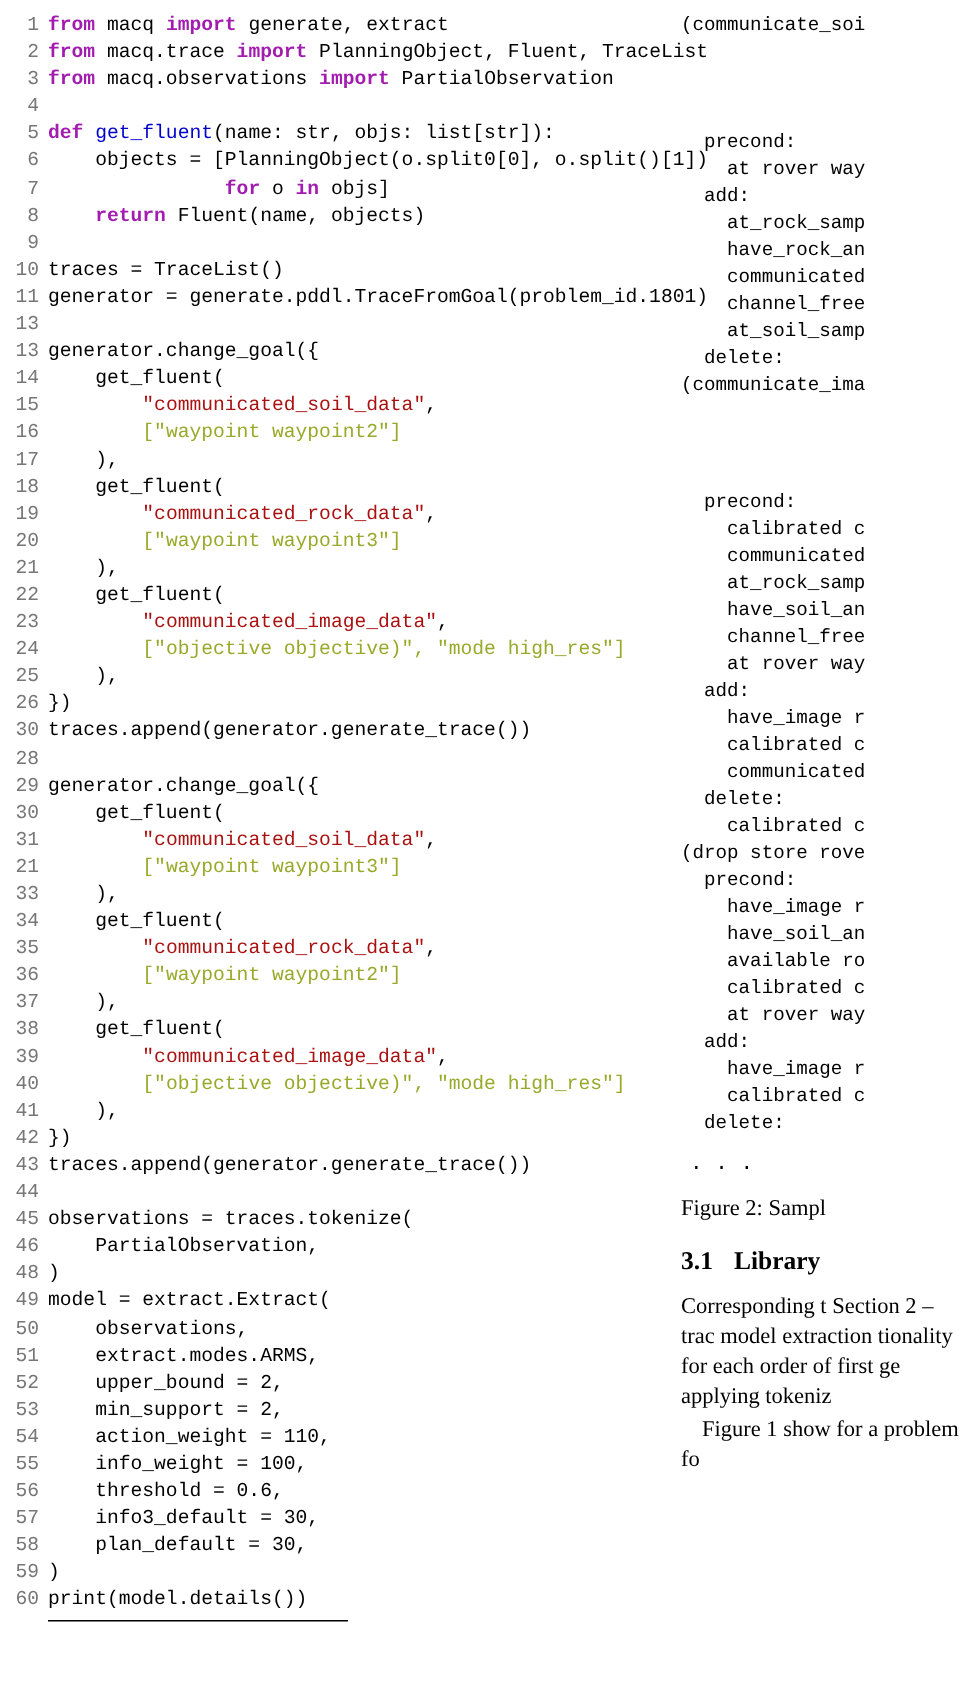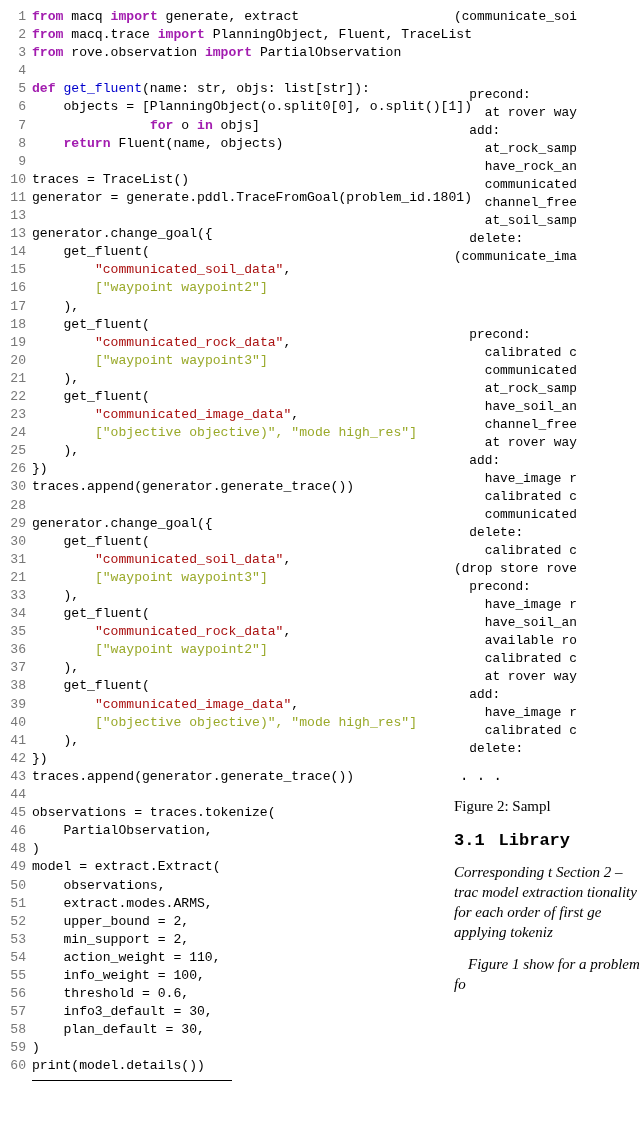--- a/index.html
+++ b/index.html
@@ -74,53 +74,51 @@
 }
 .figcaption {
   font-size: 15px;
   margin-top: 2px;
 }
 .sec-head {
   font-weight: bold;
   font-size: 17px;
   margin-top: 16px;
   margin-bottom: 10px;
-  font-family: Liberation Mono, monospace;
 }
 .sec-no {
   font-weight: bold;
   margin-right: 14px;
 }
 .body-text {
   font-size: 15px;
   line-height: 20px;
 }
 .body-text p {
-  margin: 12px 0 2px 0;
-  font-style: italic;
+  margin: 0 0 2px 0;
 }
 .indent { text-indent: 14px; }
 </style>
 </head>
 <body>
 
 <div class="page">
   <div class="left-col">
     <div class="code-block" id="code-block">
         <div class="code-line">
           <span class="lineno">1</span>
           <span class="code"><span class="kw">from</span><span> macq </span><span class="kw">import</span><span> generate, extract</span></span>
         </div>
         <div class="code-line">
           <span class="lineno">2</span>
           <span class="code"><span class="kw">from</span><span> macq.trace </span><span class="kw">import</span><span> PlanningObject, Fluent, TraceList</span></span>
         </div>
         <div class="code-line">
           <span class="lineno">3</span>
-          <span class="code"><span class="kw">from</span><span> rove.observation </span><span class="kw">import</span><span> PartialObservation</span></span>
+          <span class="code"><span class="kw">from</span><span> macq.observations </span><span class="kw">import</span><span> PartialObservation</span></span>
         </div>
         <div class="code-line">
           <span class="lineno">4</span>
           <span class="code"> </span>
         </div>
         <div class="code-line">
           <span class="lineno">5</span>
           <span class="code"><span class="kw">def</span><span> </span><span class="fn">get_fluent</span><span>(name: str, objs: list[str]):</span></span>
         </div>
         <div class="code-line">

